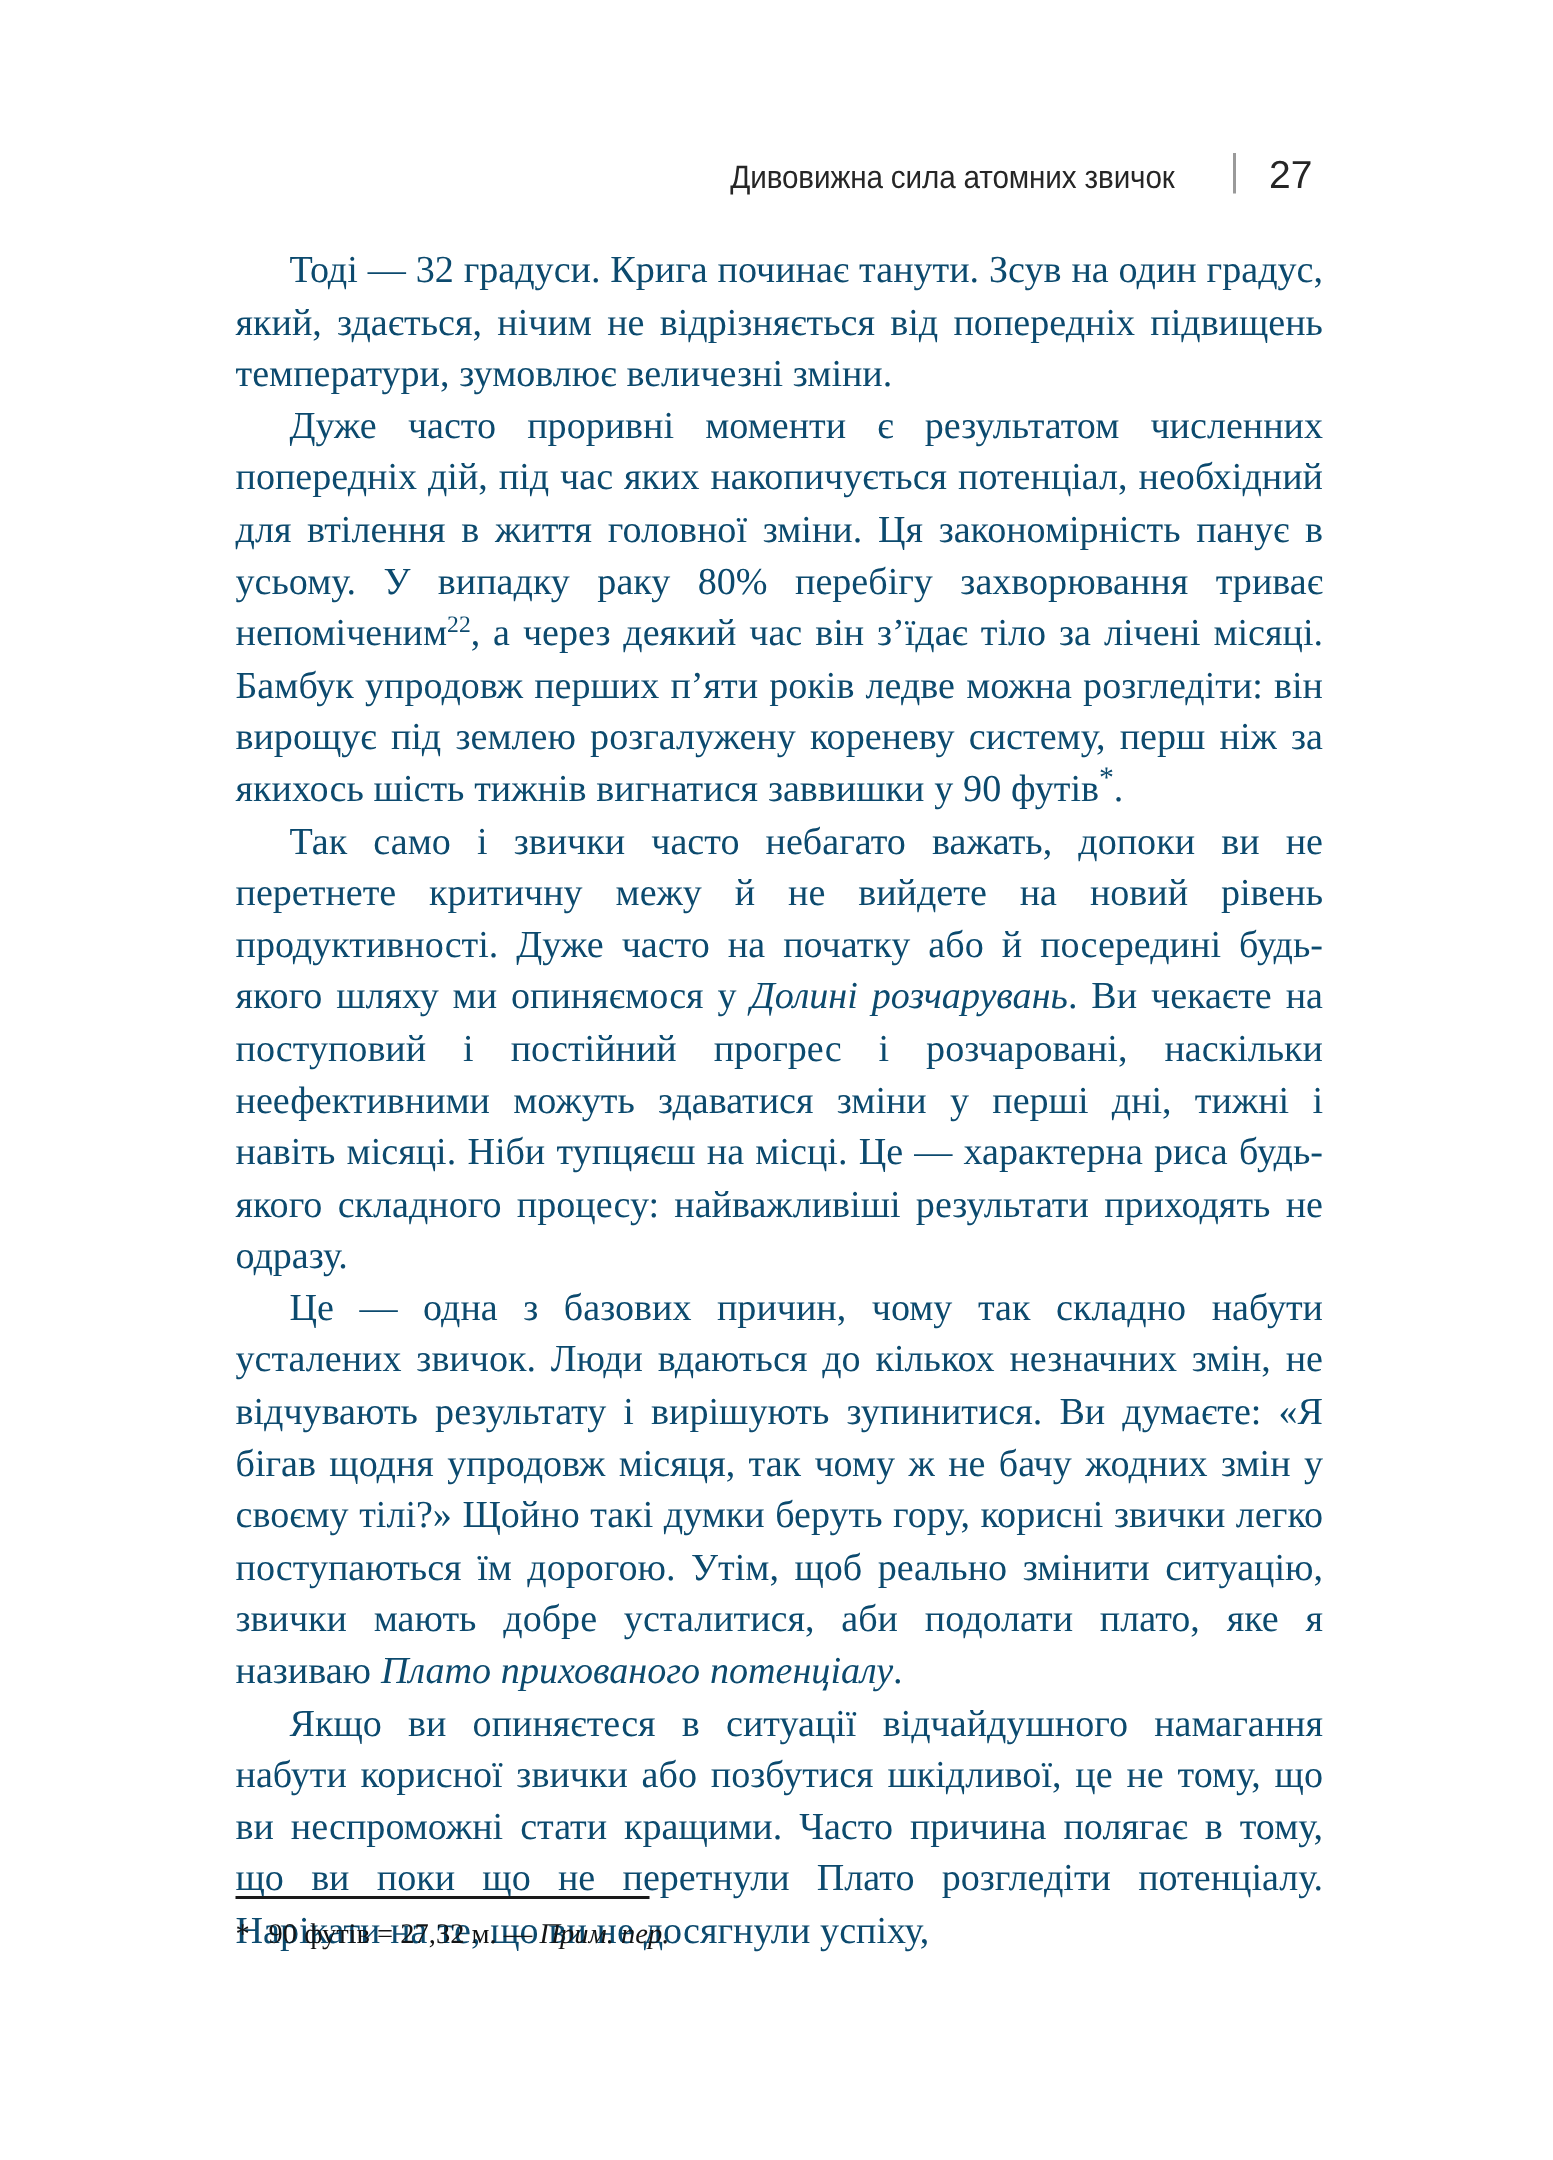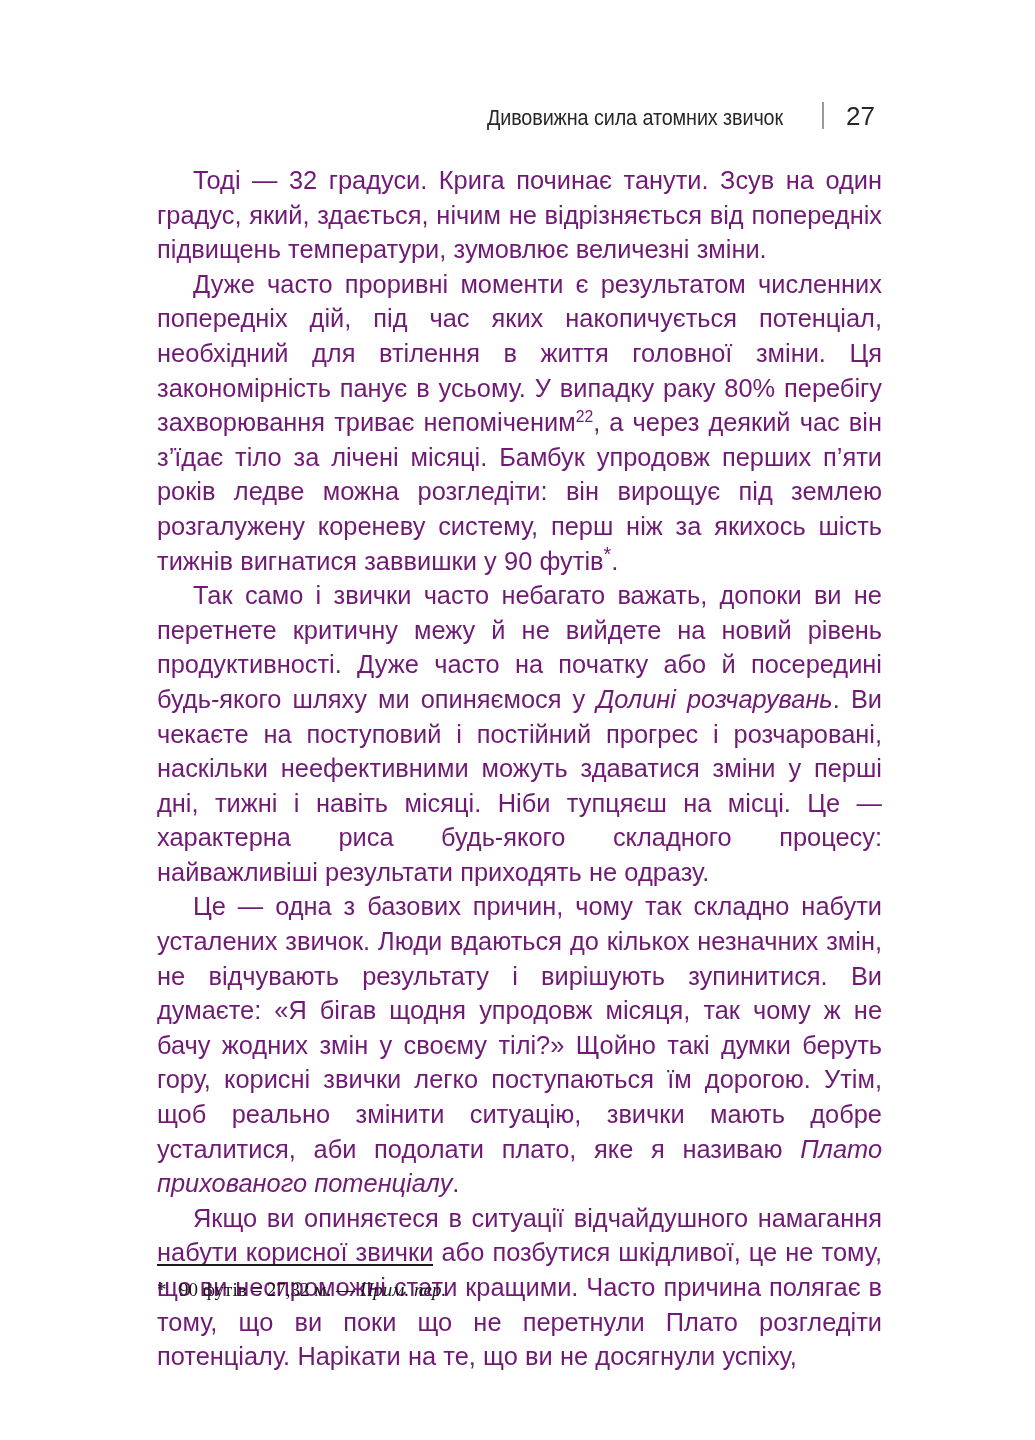--- a/index.html
+++ b/index.html
@@ -64,24 +64,24 @@
   
   .textblock {
     position: absolute;
     top: 163px;
     left: 157px;
     width: 725px;
   }
 
   .para {
     margin: 0;
-    font-family: Liberation Sans, sans-serif;
+    font-family: Liberation Serif, serif;
     font-size: 25.4px;
     line-height: 34.6px;
-    color: #701a75;
+    color: #0c4a6e;
     text-align: justify;
     text-indent: 36px;
     hyphens: manual;
     -webkit-hyphens: manual;
     word-spacing: 0.2px;
   }
 
   .para.last-line-left {
     text-align-last: left;
   }

